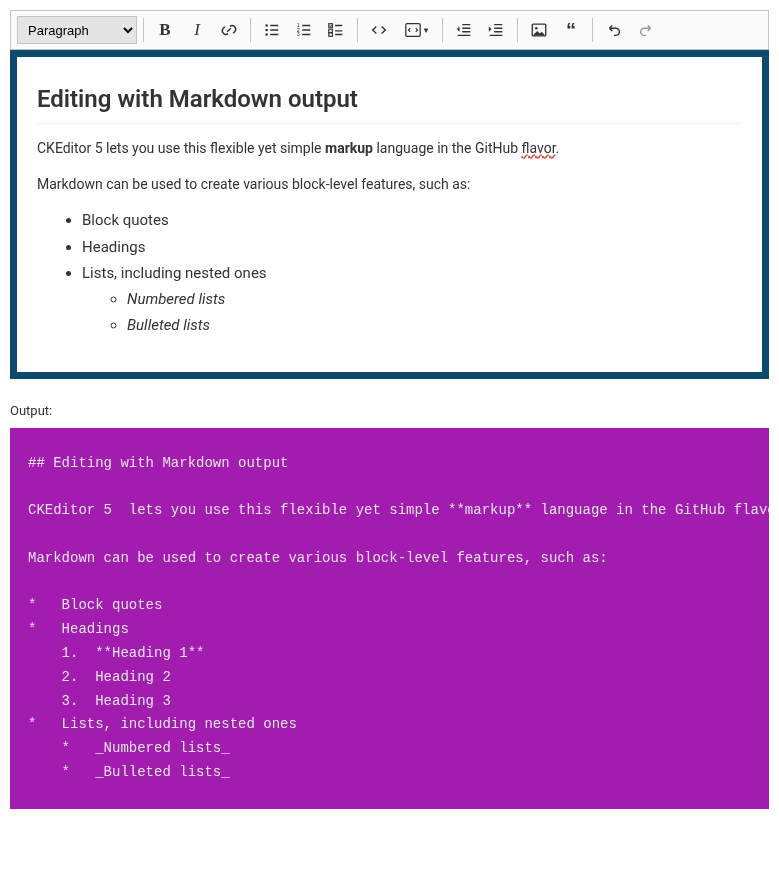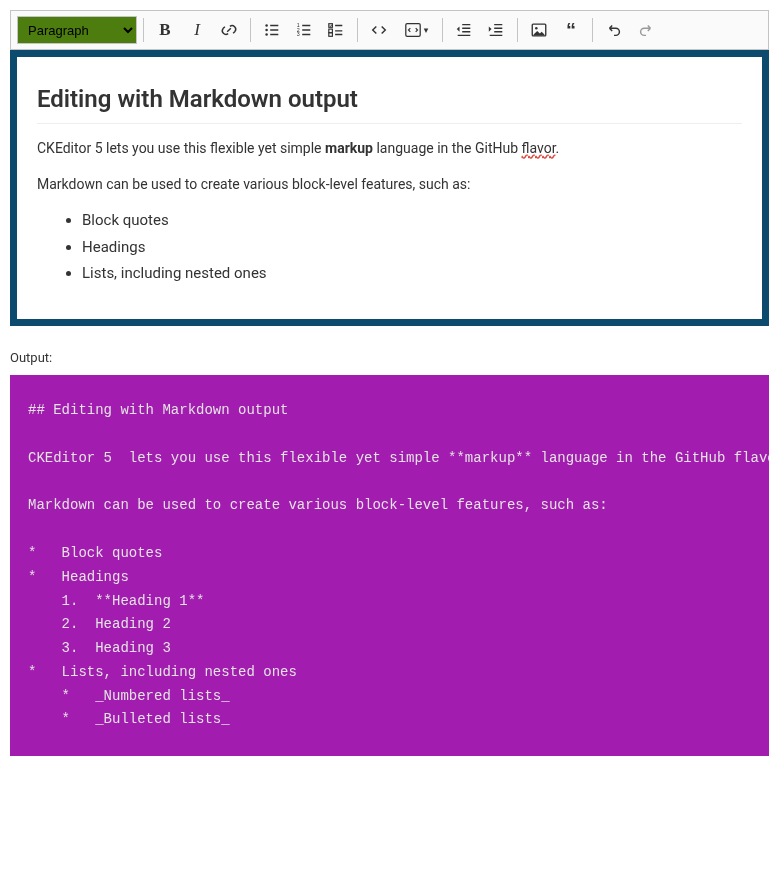--- a/index.html
+++ b/index.html
@@ -15,21 +15,21 @@
     display: flex;
     align-items: center;
     border: 1px solid #c4c4c4;
     background: #fafafa;
     padding: 4px 6px;
     gap: 2px;
   }
   .toolbar select {
     height: 28px;
     border: 1px solid #c4c4c4;
-    background: #4d7c0f;
+    background: #e5e5e5;
     font-size: 13px;
     padding: 0 6px;
     min-width: 120px;
   }
   .sep {
     width: 1px;
     height: 24px;
     background: #c4c4c4;
     margin: 0 4px;
   }
@@ -200,20 +200,24 @@
     <span>CKEditor 5  lets you use this flexible yet simple </span><strong>markup</strong><span> language in the GitHub </span><span class="spellerr">flavor</span><span>.</span>
   </p>
   <p>Markdown can be used to create various block-level features, such as:</p>
   <ul>
     <li>Block quotes</li>
     <li>
       <span>Headings</span>
     </li>
     <li>
       <span>Lists, including nested ones</span>
+      <ul>
+        <li><em>Numbered lists</em></li>
+        <li><em>Bulleted lists</em></li>
+      </ul>
     </li>
   </ul>
 </div>
 
 <p class="output-label">Output:</p>
 
 <pre class="output-pre">## Editing with Markdown output
 
 CKEditor 5  lets you use this flexible yet simple **markup** language in the GitHub flavor.
 

